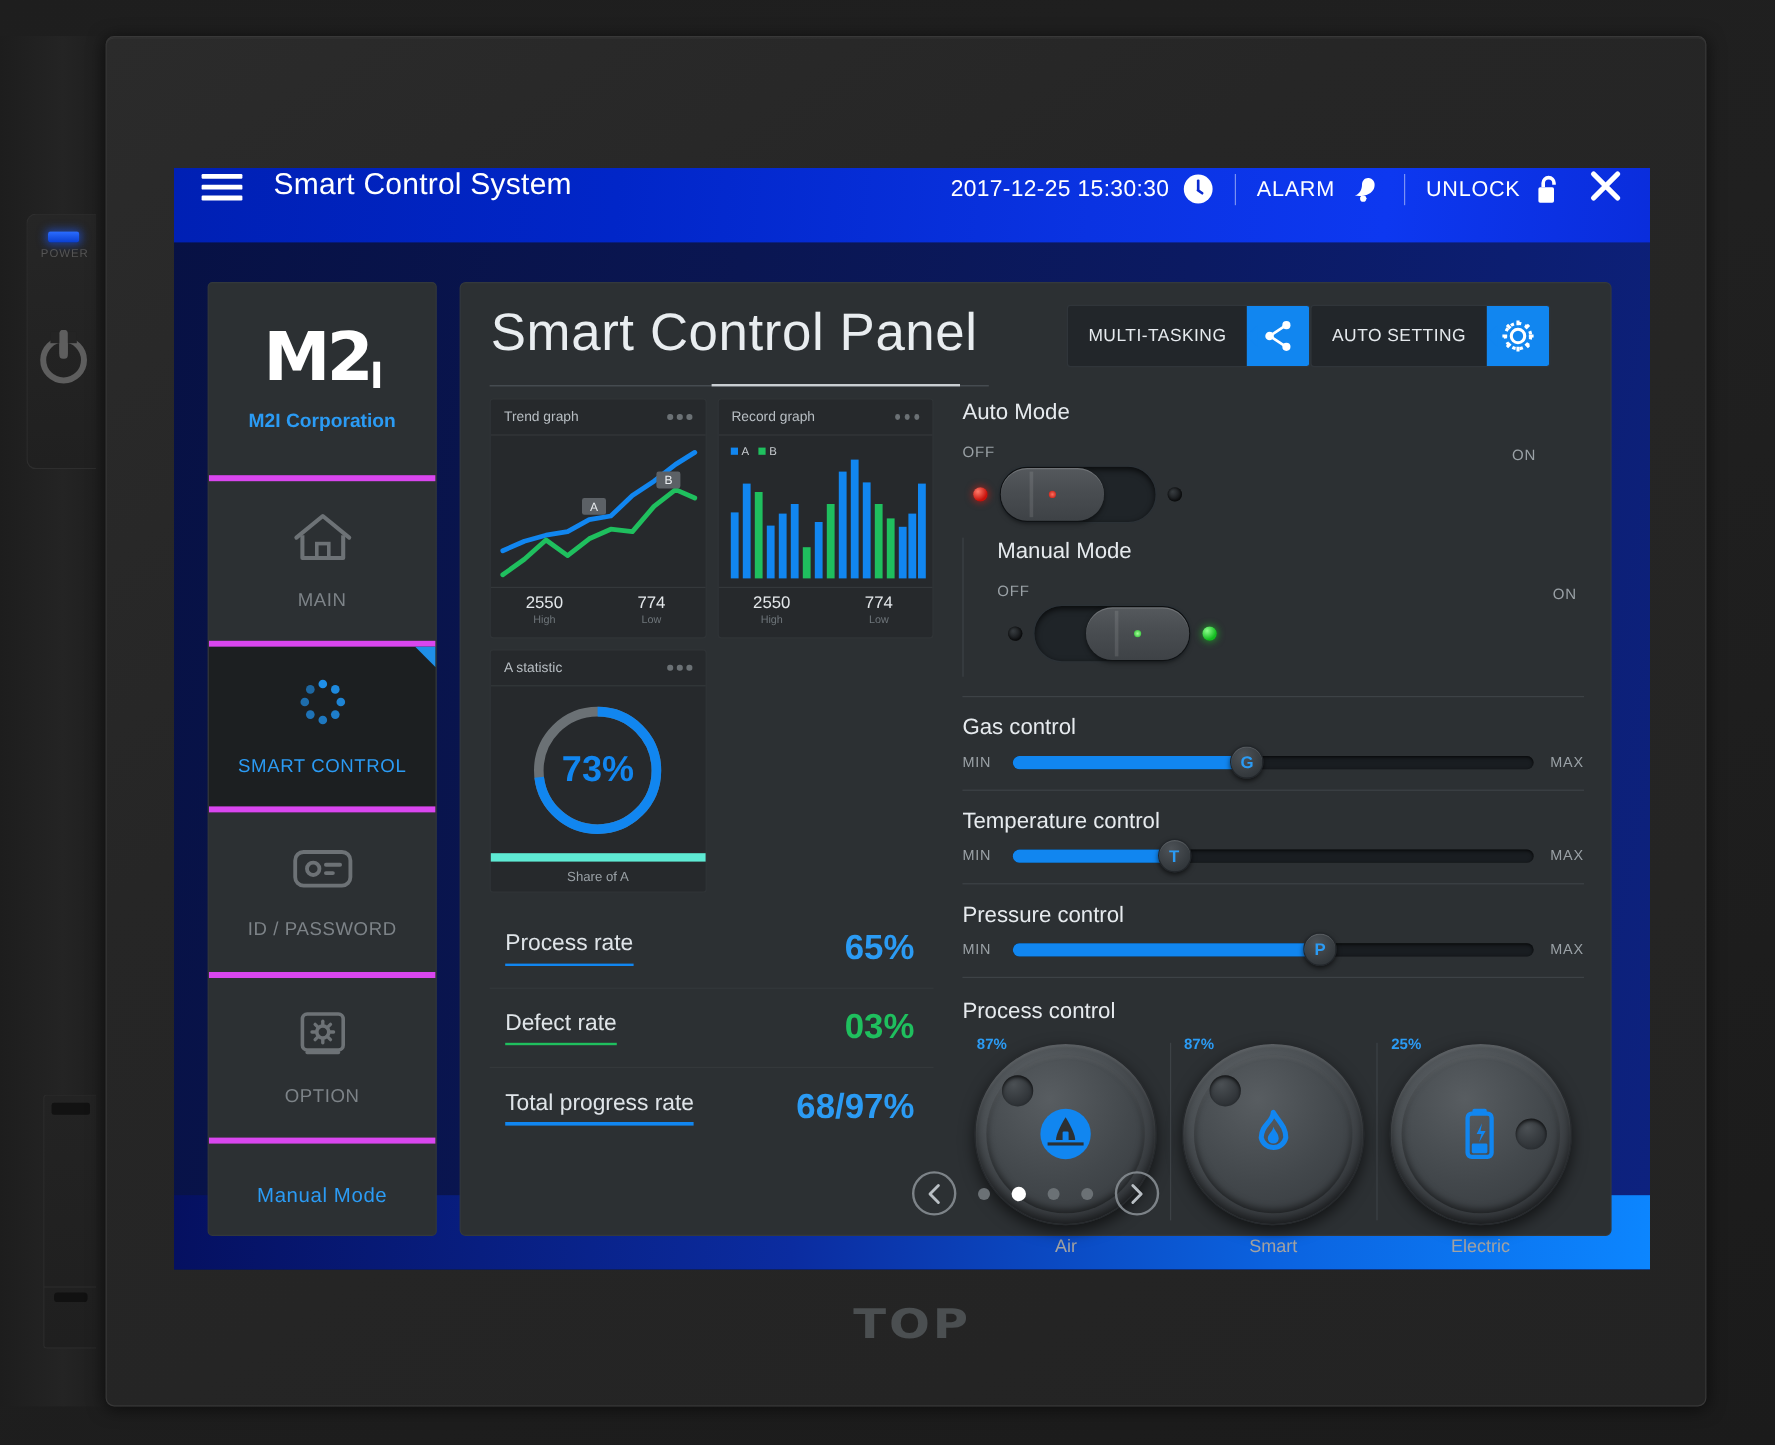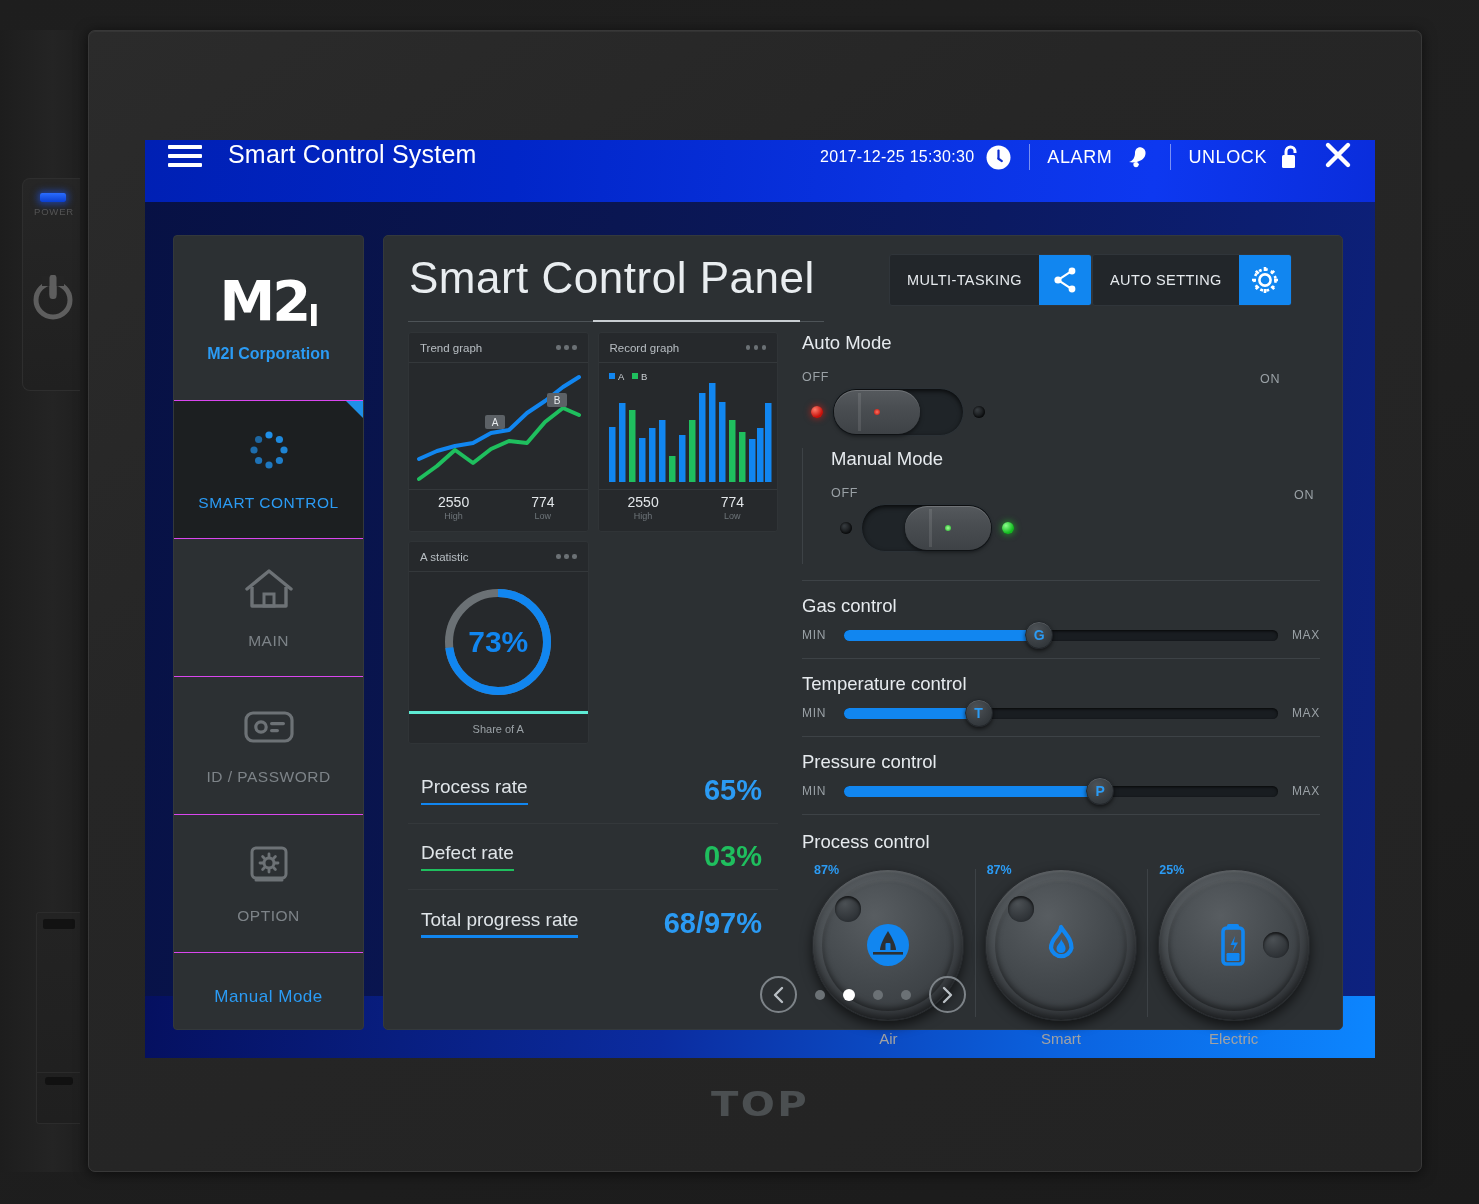--- a/index.html
+++ b/index.html
@@ -103,35 +103,35 @@
   }
   #app-title {
     margin-left: 26px; color:#fff; font-size: 25px; font-weight: 400;
     letter-spacing: .2px;
   }
   #hdr-right {
     margin-left:auto; display:flex; align-items:center; gap:0; padding-right:22px;
     color:#fff;
   }
   .hdr-sep { width:1px; height:26px; background: rgba(255,255,255,.45); margin: 0 17px; }
-  #datetime { font-size:16px; letter-spacing:.3px; }
+  #datetime { font-size:19px; letter-spacing:.3px; }
   .hdr-ico { display:flex; align-items:center; margin-left:11px; }
   #alarm-label, #unlock-label { font-size:18px; letter-spacing:.6px; }
   #close-x { margin-left:22px; cursor:pointer; }
 
   
   #sidebar {
     position:absolute; left:28px; top:95px; width:191px; height:795px;
     background:#2c3033; border-radius:4px;
     display:flex; flex-direction:column;
     border:1px solid #33383b;
     overflow:hidden;
   }
   .side-item {
-    flex:0 0 auto; border-bottom:1px solid #d946ef;
+    flex:0 0 auto; border-bottom:5px solid #d946ef;
     display:flex; flex-direction:column; align-items:center; justify-content:center;
     color:#7d8388; cursor:pointer; position:relative;
   }
   #brand { height:165px; }
   #brand-logo {
     font-family:"DejaVu Sans", sans-serif; font-weight:900;
     font-size:56px; color:#fff; line-height:1;
     letter-spacing:-3px; position:relative;
   }
   #brand-logo sub { font-size:30px; vertical-align:-6px; letter-spacing:-2px; }
@@ -206,21 +206,21 @@
     border-top:1px solid #34383b; display:flex; height:42px;
   }
   .gf-col { flex:1; text-align:center; padding-top:4px; }
   .gf-val { color:#e3e7ea; font-size:14px; }
   .gf-lbl { color:#6e757a; font-size:9px; margin-top:1px; }
 
   .stat-row { display:flex; gap:9px; margin-top:9px; }
   .stat-card { width:180.5px; }
   .stat-body { height:139px; display:flex; align-items:center; justify-content:center; }
   .stat-foot {
-    border-top:3px solid #5eead4; height:32px;
+    border-top:7px solid #5eead4; height:32px;
     display:flex; align-items:center; justify-content:center;
     color:#9aa1a6; font-size:11px;
   }
   .donut-txt {
     position:absolute; inset:0; display:flex; align-items:center; justify-content:center;
     font-size:30px; font-weight:700;
   }
 
   #rates { margin-top:14px; }
   .rate-row {
@@ -405,48 +405,48 @@
         </div>
       </div>
     </div>
 
     <div id="sidebar">
       <div id="brand" class="side-item">
         <div id="brand-logo"><span>M2</span><sub>I</sub></div>
         <div id="brand-name">M2I Corporation</div>
       </div>
 
+      <div class="side-item nav-item">
+        <div class="nav-ico">
+          <svg width="54" height="46" viewBox="0 0 54 46">
+            <path d="M5 23 L27 5 L49 23" fill="none" stroke="#6d7276" stroke-width="3.4" stroke-linejoin="round" stroke-linecap="round"></path>
+            <path d="M10 21 V40 H44 V21" fill="none" stroke="#6d7276" stroke-width="3.4" stroke-linejoin="round"></path>
+            <rect x="22" y="28" width="10" height="12" fill="none" stroke="#6d7276" stroke-width="3"></rect>
+          </svg>
+        </div>
+        <div class="nav-label">MAIN</div>
+      </div>
+
       <div class="side-item nav-item active">
         <div class="corner-tri"></div>
         <div class="nav-ico">
           <svg width="52" height="46" viewBox="0 0 52 46">
             <g fill="#1f8fe8">
               <circle cx="26" cy="7" r="3.6"></circle>
               <circle cx="36.4" cy="11.5" r="3.6" opacity=".95"></circle>
               <circle cx="41" cy="22" r="3.6" opacity=".9"></circle>
               <circle cx="36.4" cy="32.5" r="3.6" opacity=".85"></circle>
               <circle cx="26" cy="37" r="3.6" opacity=".8"></circle>
               <circle cx="15.6" cy="32.5" r="3.6" opacity=".75"></circle>
               <circle cx="11" cy="22" r="3.6" opacity=".7"></circle>
               <circle cx="15.6" cy="11.5" r="3.6" opacity=".65"></circle>
             </g>
           </svg>
         </div>
         <div class="nav-label">SMART CONTROL</div>
-      </div>
-
-      <div class="side-item nav-item">
-        <div class="nav-ico">
-          <svg width="54" height="46" viewBox="0 0 54 46">
-            <path d="M5 23 L27 5 L49 23" fill="none" stroke="#6d7276" stroke-width="3.4" stroke-linejoin="round" stroke-linecap="round"></path>
-            <path d="M10 21 V40 H44 V21" fill="none" stroke="#6d7276" stroke-width="3.4" stroke-linejoin="round"></path>
-            <rect x="22" y="28" width="10" height="12" fill="none" stroke="#6d7276" stroke-width="3"></rect>
-          </svg>
-        </div>
-        <div class="nav-label">MAIN</div>
       </div>
 
       <div class="side-item nav-item">
         <div class="nav-ico">
           <svg width="56" height="42" viewBox="0 0 56 42">
             <rect x="5" y="7" width="46" height="28" rx="7" fill="none" stroke="#6d7276" stroke-width="3.2"></rect>
             <circle cx="20" cy="21" r="5.2" fill="none" stroke="#6d7276" stroke-width="3.2"></circle>
             <rect x="29" y="16" width="15" height="3.2" rx="1.6" fill="#6d7276"></rect>
             <rect x="29" y="23" width="9" height="3.2" rx="1.6" fill="#6d7276"></rect>
           </svg>

